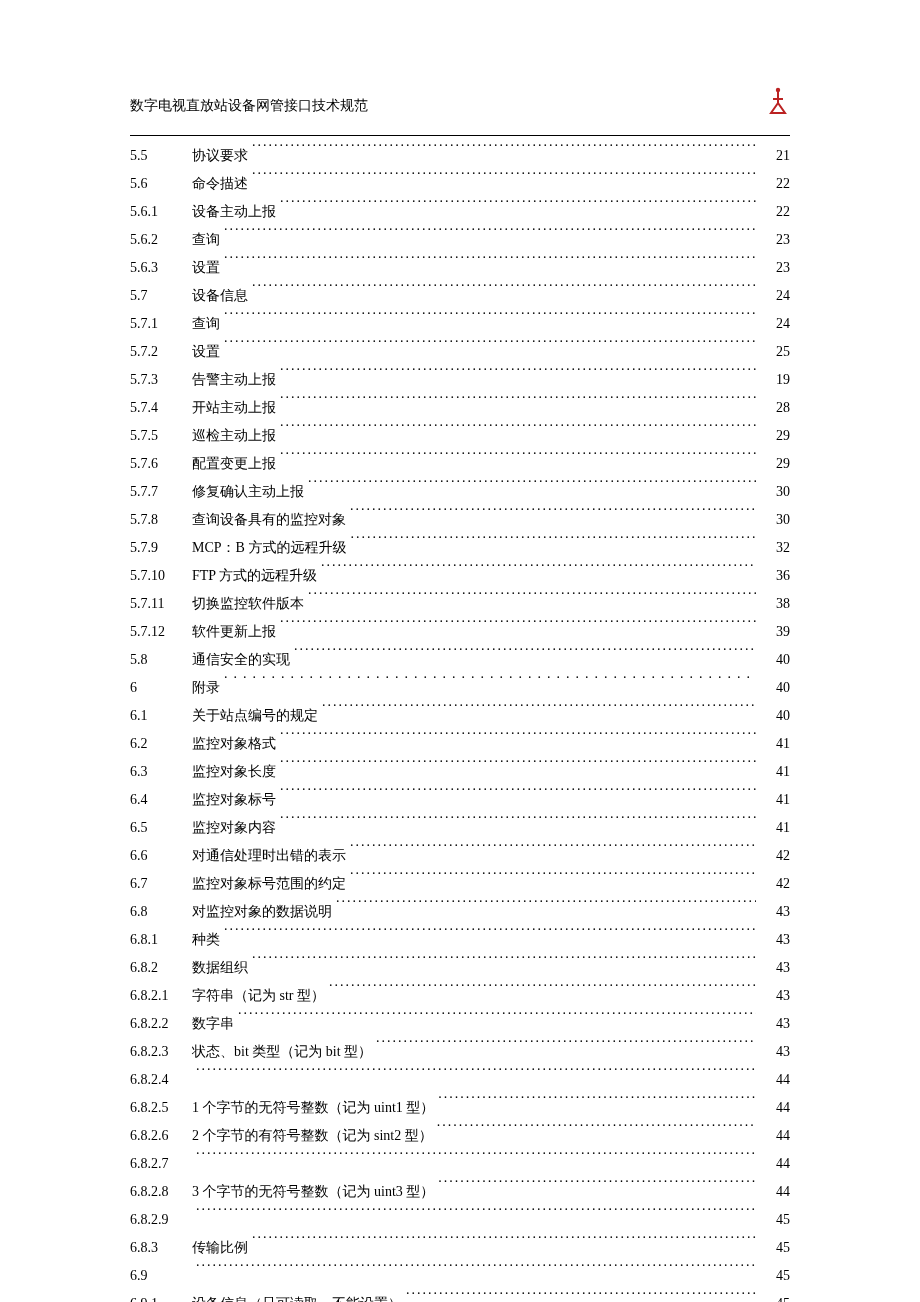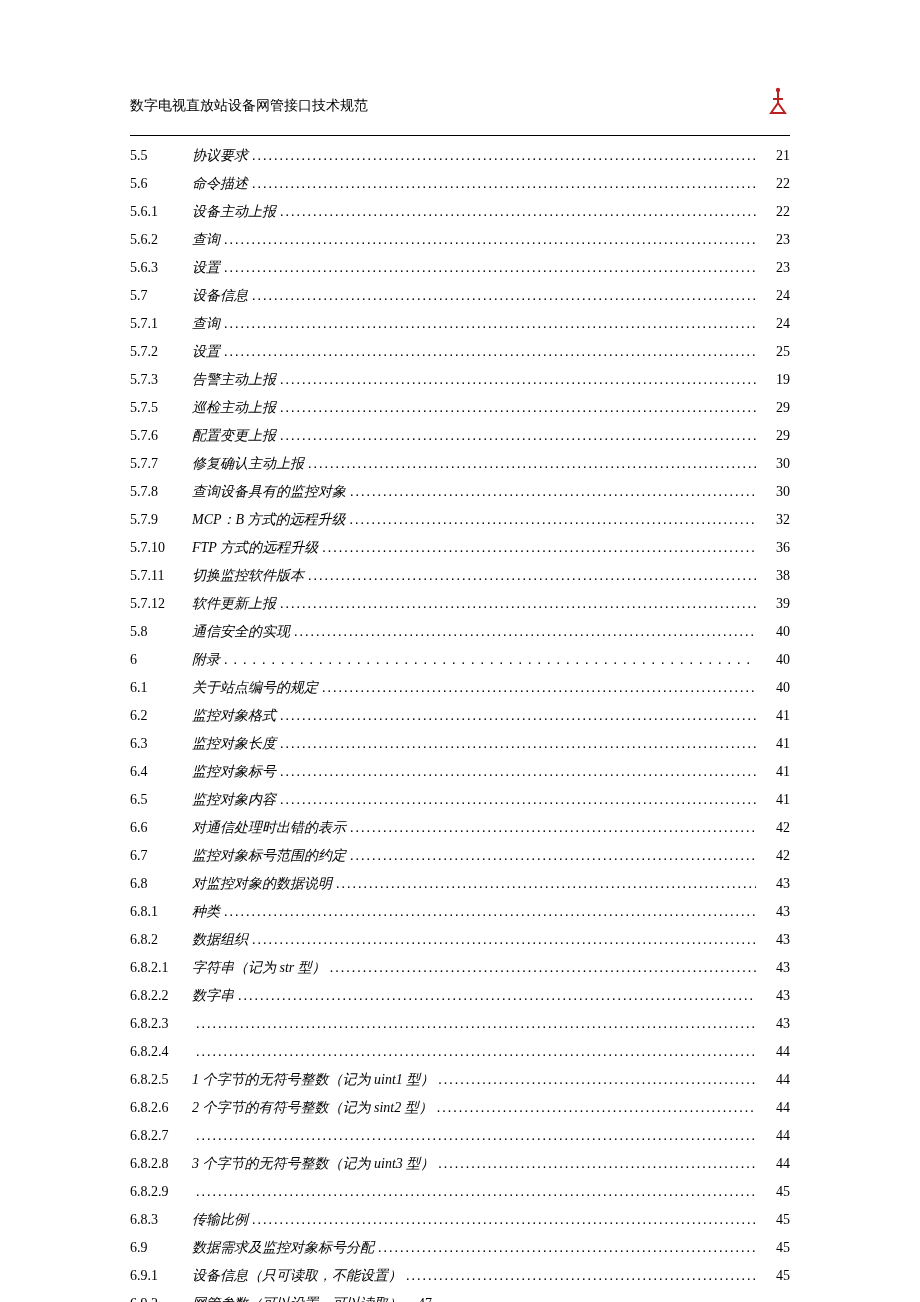--- a/index.html
+++ b/index.html
@@ -33,31 +33,30 @@
   .logo {
     width: 24px;
     height: 30px;
     display: flex;
     align-items: flex-end;
     justify-content: center;
   }
   .logo svg { display:block; }
   .toc-row {
     display: flex;
-    align-items: flex-end;
+    align-items: flex-start;
     line-height: 2.0;
     white-space: nowrap;
   }
   .toc-num {
     width: 62px;
     flex: 0 0 auto;
   }
   .toc-title {
     flex: 0 0 auto;
-    font-style: italic;
   }
   .toc-dots {
     flex: 1 1 auto;
     overflow: hidden;
     position: relative;
     height: 1em;
     margin: 0 4px;
   }
   .toc-dots::after {
     content: "................................................................................................................................................................................................................................";
@@ -142,20 +141,26 @@
         <span class="toc-dots"></span>
         <span class="toc-page">25</span>
       </div>
       <div class="toc-row">
         <span class="toc-num">5.7.3</span>
         <span class="toc-title">告警主动上报</span>
         <span class="toc-dots"></span>
         <span class="toc-page">19</span>
       </div>
       <div class="toc-row">
+        <span class="toc-num">5.7.4</span>
+        <span class="toc-title">开站主动上报</span>
+        <span class="toc-dots"></span>
+        <span class="toc-page">28</span>
+      </div>
+      <div class="toc-row">
         <span class="toc-num">5.7.5</span>
         <span class="toc-title">巡检主动上报</span>
         <span class="toc-dots"></span>
         <span class="toc-page">29</span>
       </div>
       <div class="toc-row">
         <span class="toc-num">5.7.6</span>
         <span class="toc-title">配置变更上报</span>
         <span class="toc-dots"></span>
         <span class="toc-page">29</span>
@@ -275,20 +280,21 @@
         <span class="toc-page">43</span>
       </div>
       <div class="toc-row">
         <span class="toc-num">6.8.2.2</span>
         <span class="toc-title">数字串</span>
         <span class="toc-dots"></span>
         <span class="toc-page">43</span>
       </div>
       <div class="toc-row">
         <span class="toc-num">6.8.2.3</span>
+        <span class="toc-title">状态、bit 类型（记为 bit 型）</span>
         <span class="toc-dots"></span>
         <span class="toc-page">43</span>
       </div>
       <div class="toc-row">
         <span class="toc-num">6.8.2.4</span>
         <span class="toc-dots"></span>
         <span class="toc-page">44</span>
       </div>
       <div class="toc-row">
         <span class="toc-num">6.8.2.5</span>
@@ -319,21 +325,20 @@
         <span class="toc-page">45</span>
       </div>
       <div class="toc-row">
         <span class="toc-num">6.8.3</span>
         <span class="toc-title">传输比例</span>
         <span class="toc-dots"></span>
         <span class="toc-page">45</span>
       </div>
       <div class="toc-row">
         <span class="toc-num">6.9</span>
-        <span class="toc-title">数据需求及监控对象标号分配</span>
         <span class="toc-dots"></span>
         <span class="toc-page">45</span>
       </div>
       <div class="toc-row">
         <span class="toc-num">6.9.1</span>
         <span class="toc-title">设备信息（只可读取，不能设置）</span>
         <span class="toc-dots"></span>
         <span class="toc-page">45</span>
       </div>
       <div class="toc-row">

